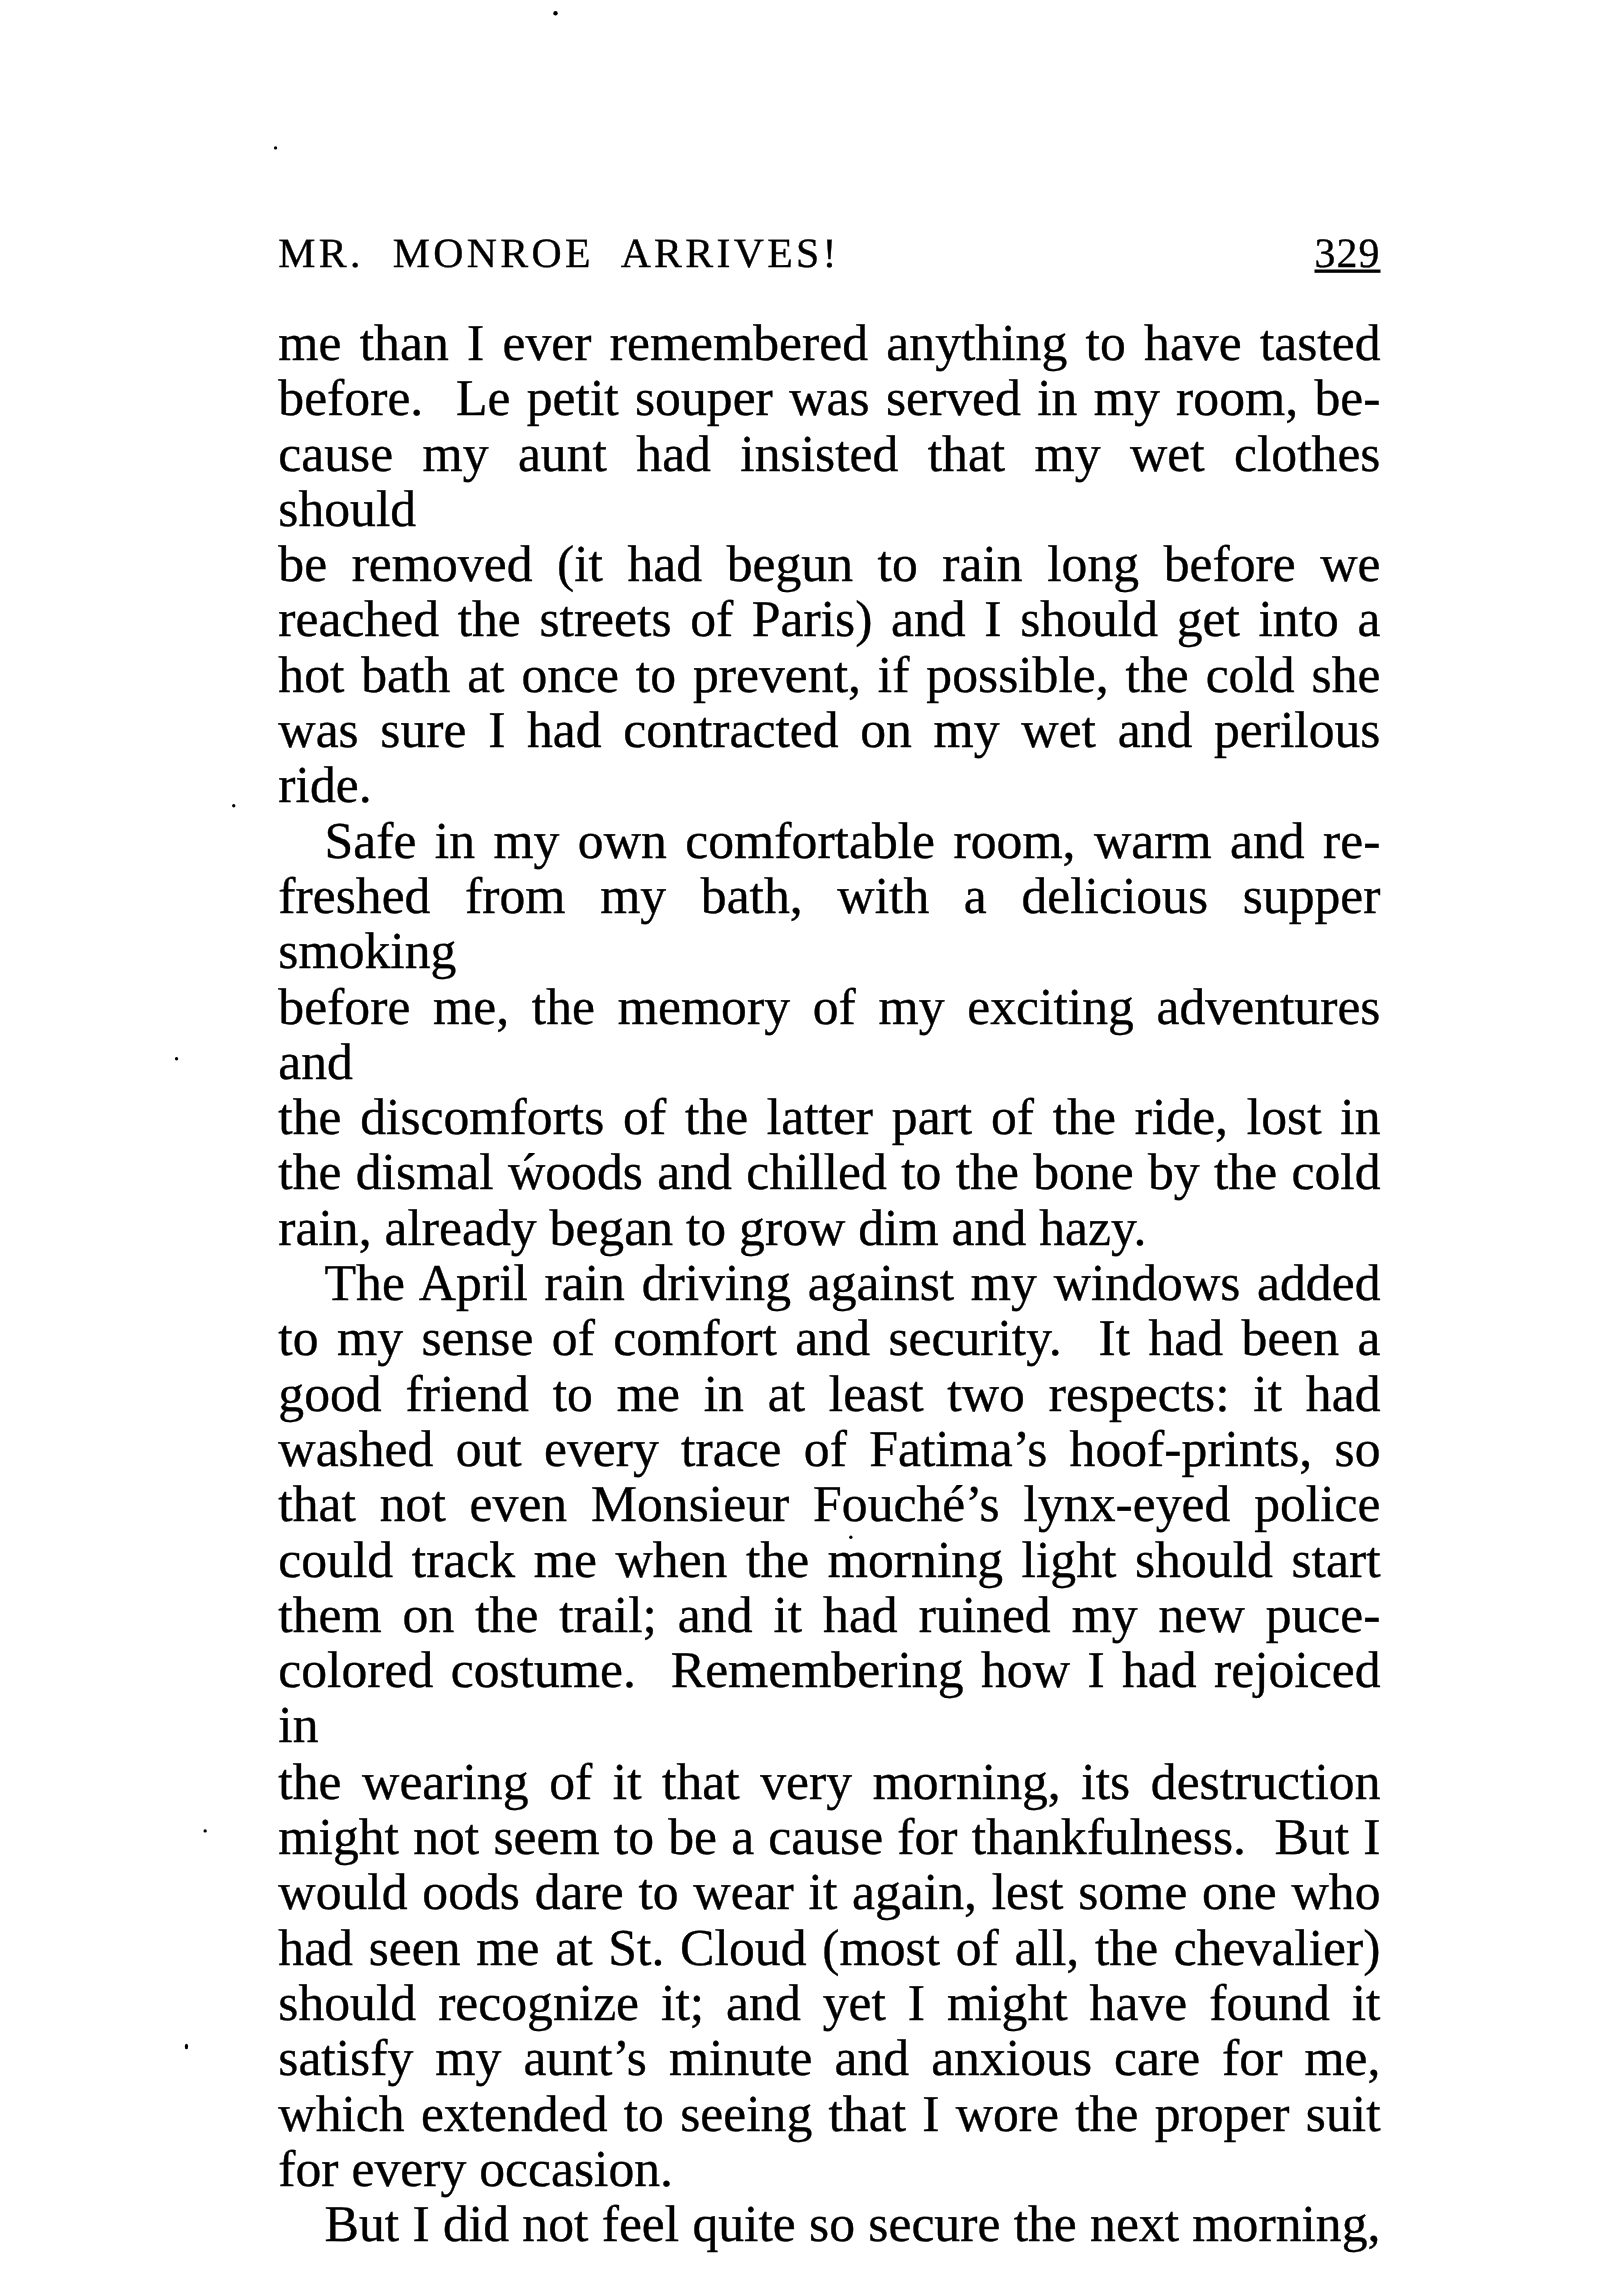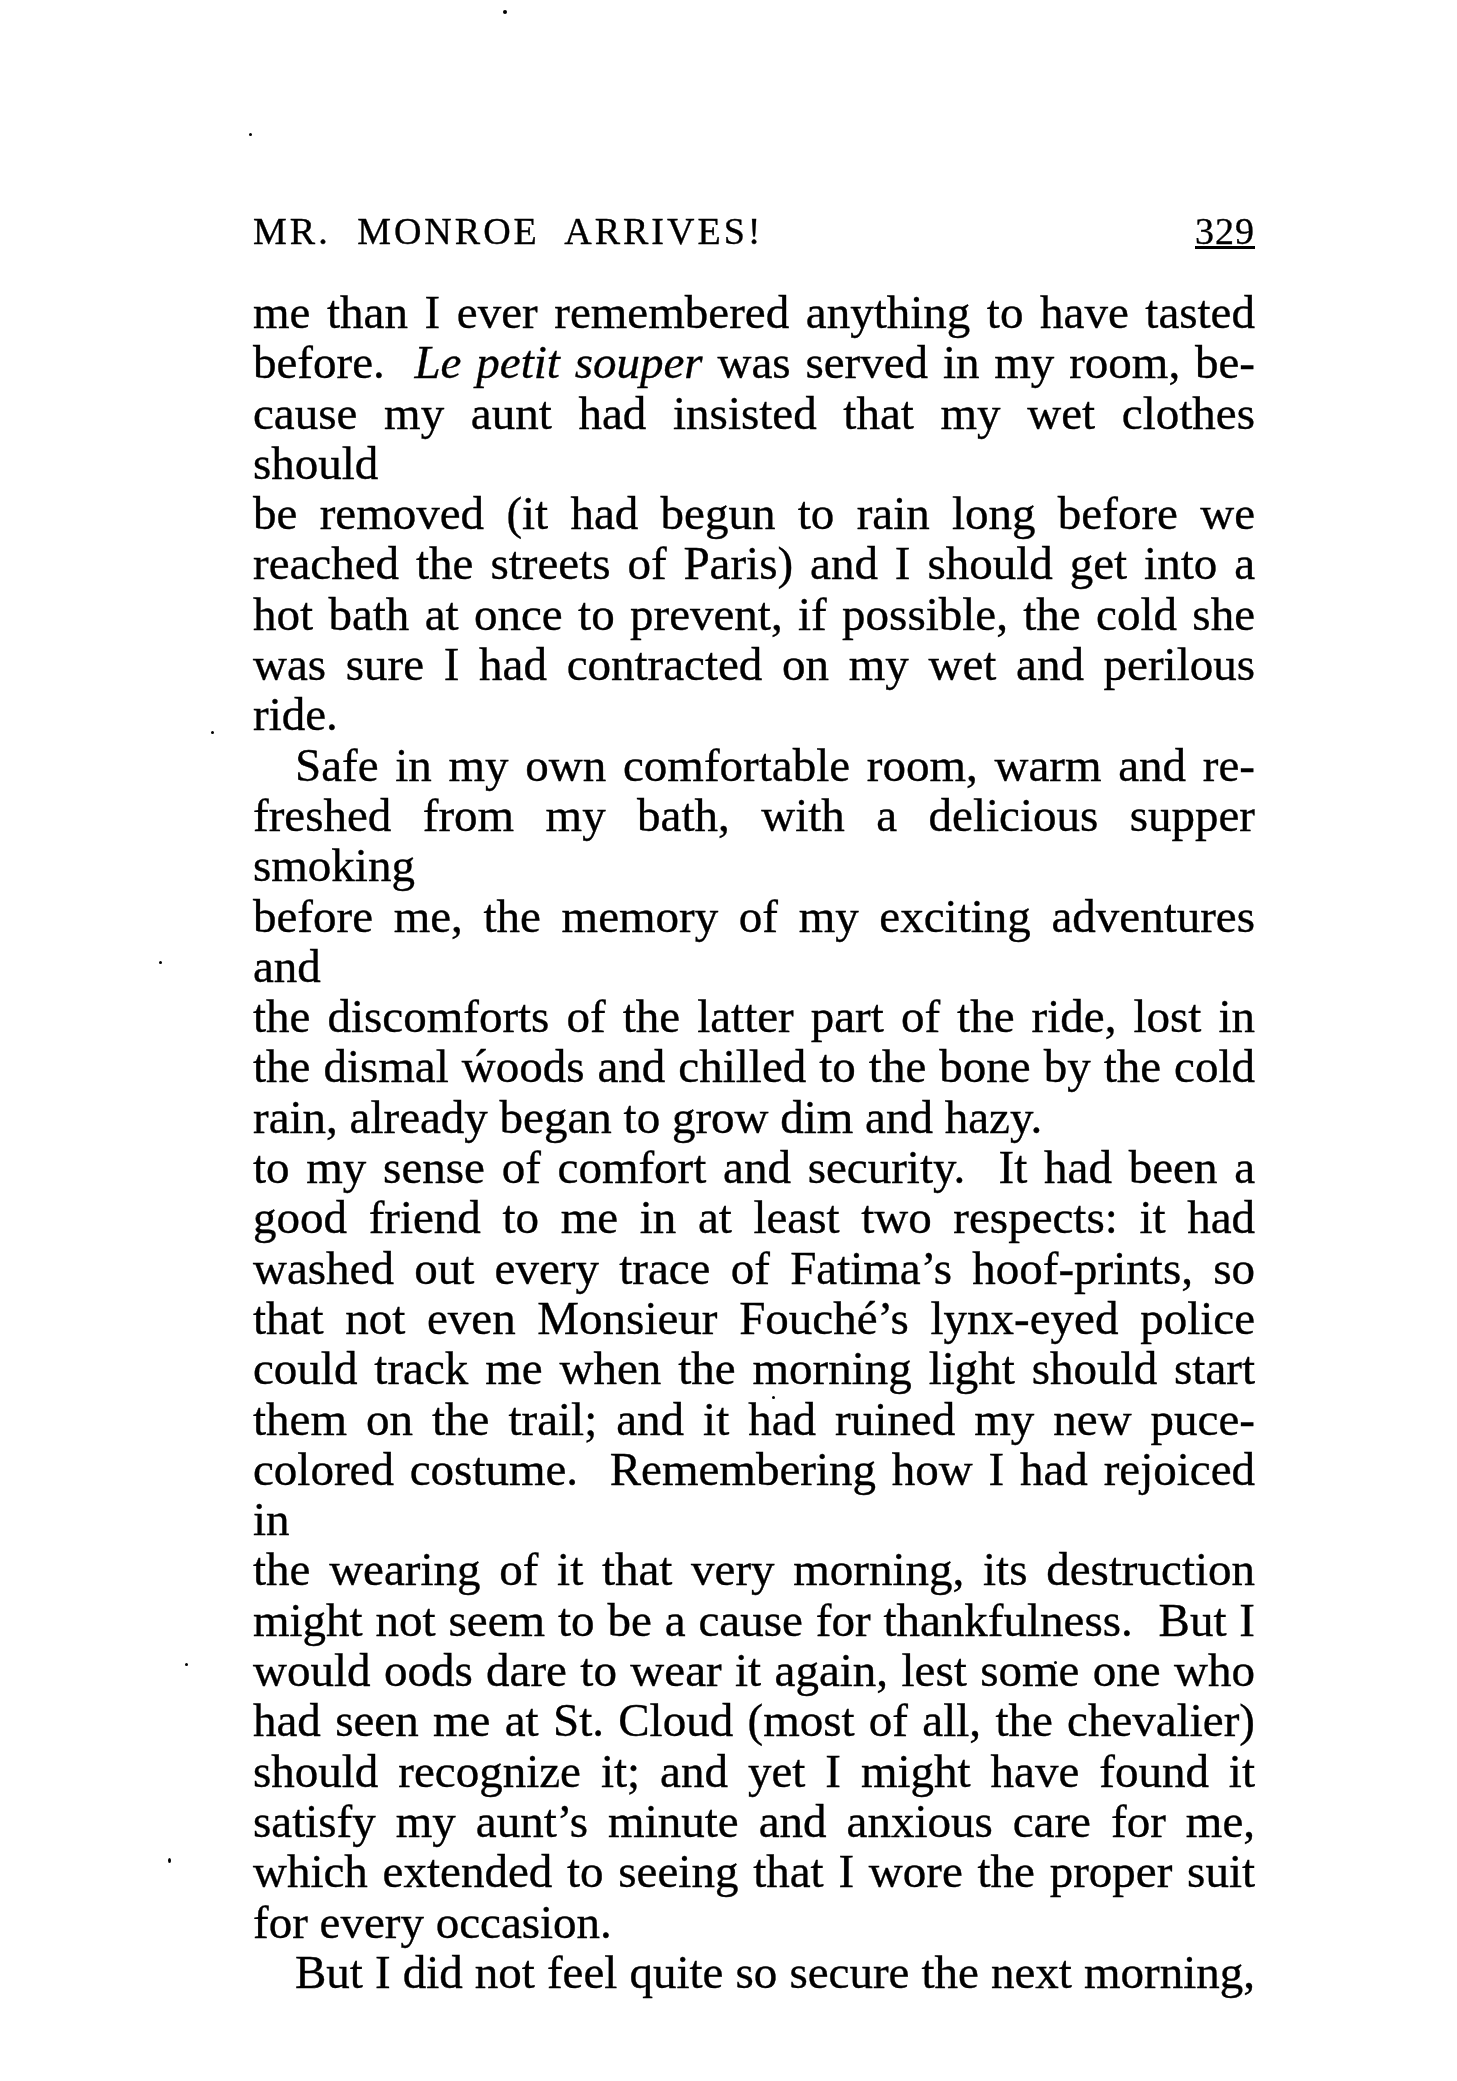--- a/index.html
+++ b/index.html
@@ -56,21 +56,20 @@
   }
   .text-line.nojust {
     text-align: left;
     text-align-last: left;
     font-family: Liberation Serif, serif;
   }
   .text-line.indent {
     text-indent: 42px;
   }
   .text-line .it {
-    font-style: italic;
   }
   .speck {
     position: absolute;
     background: #000000;
     border-radius: 50%;
   }
 </style>
 </head>
 <body>
 
@@ -88,20 +87,21 @@
       <div class="text-line just"><span>be removed (it had begun to rain long before we</span></div>
       <div class="text-line just"><span>reached the streets of Paris) and I should get into a</span></div>
       <div class="text-line just"><span>hot bath at once to prevent, if possible, the cold she</span></div>
       <div class="text-line just"><span>was sure I had contracted on my wet and perilous ride.</span></div>
       <div class="text-line just indent"><span>Safe in my own comfortable room, warm and re-</span></div>
       <div class="text-line just"><span>freshed from my bath, with a delicious supper smoking</span></div>
       <div class="text-line just"><span>before me, the memory of my exciting adventures and</span></div>
       <div class="text-line just"><span>the discomforts of the latter part of the ride, lost in</span></div>
       <div class="text-line just"><span>the dismal ẃoods and chilled to the bone by the cold</span></div>
       <div class="text-line nojust"><span>rain, already began to grow dim and hazy.</span></div>
+      <div class="text-line just indent"><span>The April rain driving against my windows added</span></div>
       <div class="text-line just"><span>to my sense of comfort and security.&nbsp; It had been a</span></div>
       <div class="text-line just"><span>good friend to me in at least two respects: it had</span></div>
       <div class="text-line just"><span>washed out every trace of Fatima’s hoof-prints, so</span></div>
       <div class="text-line just"><span>that not even Monsieur Fouché’s lynx-eyed police</span></div>
       <div class="text-line just"><span>could track me when the morning light should start</span></div>
       <div class="text-line just"><span>them on the trail; and it had ruined my new puce-</span></div>
       <div class="text-line just"><span>colored costume.&nbsp; Remembering how I had rejoiced in</span></div>
       <div class="text-line just"><span>the wearing of it that very morning, its destruction</span></div>
       <div class="text-line just"><span>might not seem to be a cause for thankfulness.&nbsp; But I</span></div>
       <div class="text-line just"><span>would oods dare to wear it again, lest some one who</span></div>

